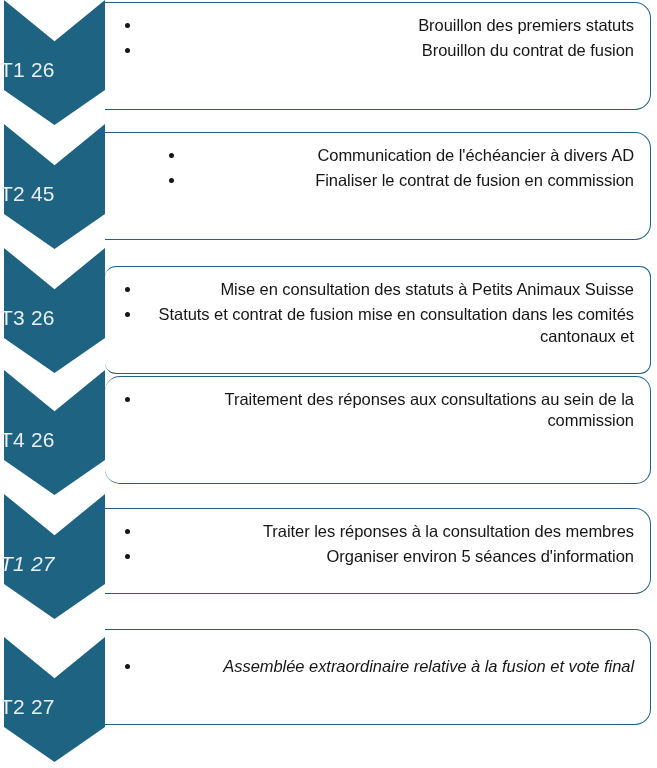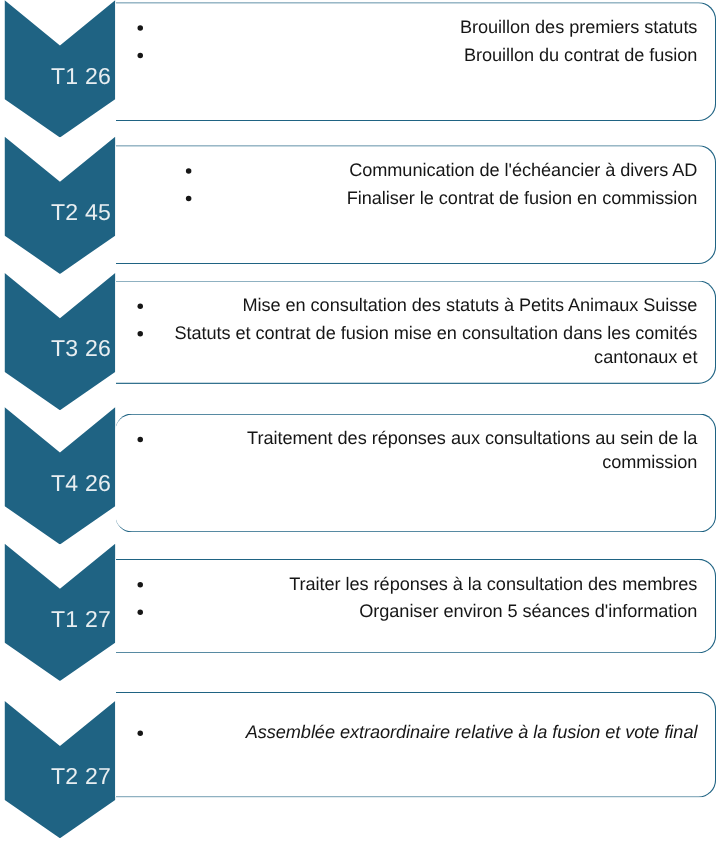--- a/index.html
+++ b/index.html
@@ -32,21 +32,21 @@
     width: 101px;
     background: #1F6383;
     -webkit-clip-path: polygon(0% 0%, 50% 33%, 100% 0%, 100% 72%, 50% 100%, 0% 72%);
     clip-path: polygon(0% 0%, 50% 33%, 100% 0%, 100% 72%, 50% 100%, 0% 72%);
   }
 
   .chevron-label {
     position: absolute;
     left: 0;
     width: 101px;
-    text-align: right;
+    text-align: left;
     color: #E8EEF1;
     font-size: 21px;
     letter-spacing: 0.2px;
     white-space: nowrap;
   }
 
   
   .box {
     position: absolute;
     left: 105px;
@@ -120,21 +120,21 @@
           <li><span class="bullet-dot"></span><span>Communication de l'échéancier à divers AD</span></li>
           <li><span class="bullet-dot"></span><span>Finaliser le contrat de fusion en commission</span></li>
         </ul>
       </div>
     </div>
   </div>
 
   <div class="row" style="top:248px;height:125px;">
     <div class="chevron" style="top:0px;height:125px;"></div>
     <div class="chevron-label" style="top:58px;">T3 26</div>
-    <div class="box" style="top:7px;height:94px;">
+    <div class="box" style="top:18px;height:108px;border-radius:11px;">
       <div class="box-inner">
         <ul class="bullets">
           <li><span class="bullet-dot"></span><span>Mise en consultation des statuts à Petits Animaux Suisse</span></li>
           <li><span class="bullet-dot"></span><span>Statuts et contrat de fusion mise en consultation dans les comités cantonaux et</span></li>
         </ul>
       </div>
     </div>
   </div>
 
   <div class="row" style="top:370px;height:125px;">
@@ -144,21 +144,21 @@
       <div class="box-inner">
         <ul class="bullets">
           <li><span class="bullet-dot"></span><span>Traitement des réponses aux consultations au sein de la commission</span></li>
         </ul>
       </div>
     </div>
   </div>
 
   <div class="row" style="top:494px;height:125px;">
     <div class="chevron" style="top:0px;height:125px;"></div>
-    <div class="chevron-label" style="top:58px;">T1 27</div>
+    <div class="chevron-label" style="top:58px;font-style:italic;">T1 27</div>
     <div class="box" style="top:14px;height:86px;">
       <div class="box-inner">
         <ul class="bullets">
           <li><span class="bullet-dot"></span><span>Traiter les réponses à la consultation des membres</span></li>
           <li><span class="bullet-dot"></span><span>Organiser environ 5 séances d'information</span></li>
         </ul>
       </div>
     </div>
   </div>
 

